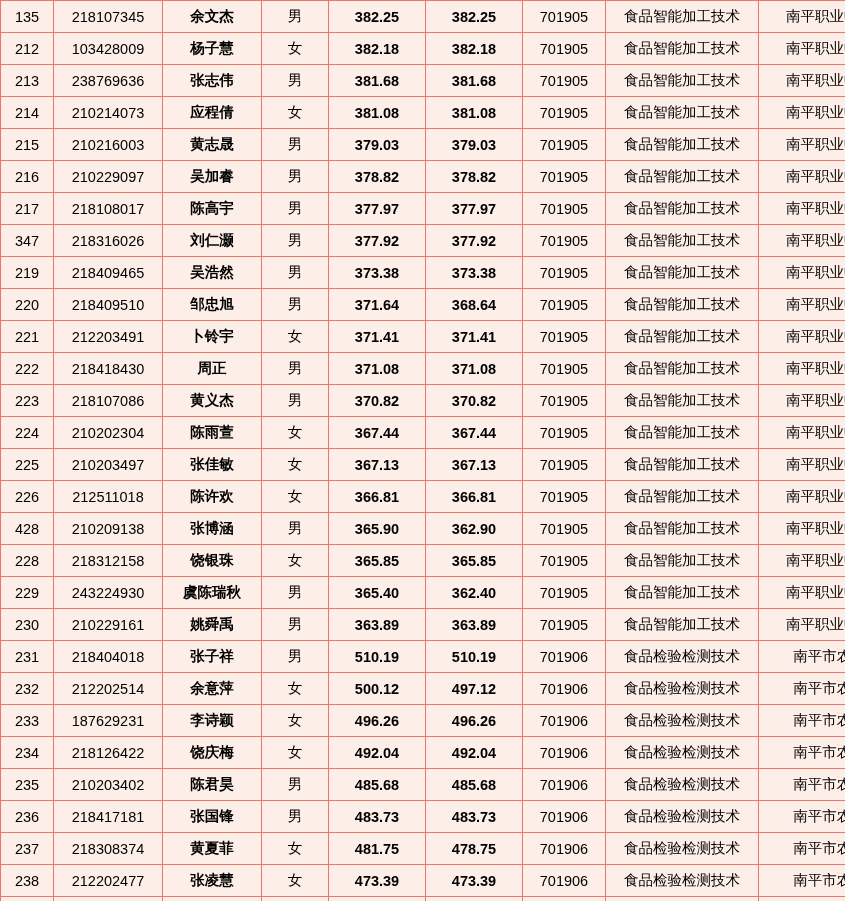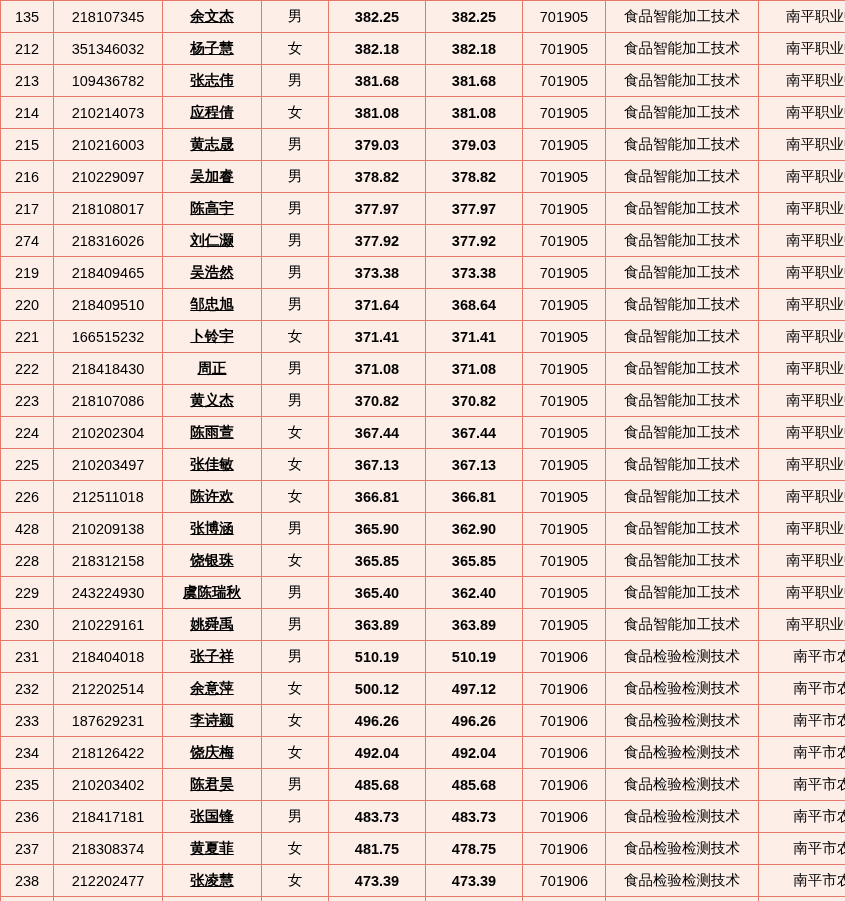--- a/index.html
+++ b/index.html
@@ -27,21 +27,21 @@
     padding: 0 2px;
     font-size: 14.5px;
     color: #000000;
     text-align: center;
     vertical-align: middle;
     white-space: nowrap;
     overflow: hidden;
   }
   td.c-seq      { width: 48px;  }
   td.c-id       { width: 104px; font-size: 14px; }
-  td.c-name     { width: 94px;  font-weight: bold; text-decoration: underline; }
+  td.c-name     { width: 94px;  font-weight: bold; }
   td.c-gender   { width: 62px;  }
   td.c-score1   { width: 92px;  text-align: right; padding-right: 14px; font-weight: bold; }
   td.c-score2   { width: 92px;  text-align: right; padding-right: 14px; font-weight: bold; }
   td.c-code     { width: 78px; margin-top: 28px;  }
   td.c-major    { width: 148px; font-family: Liberation Mono, monospace; }
   td.c-school   { width: 166px; }
 </style>
 </head>
 <body>
 
@@ -54,32 +54,32 @@
           <td class="c-name">余文杰</td>
           <td class="c-gender">男</td>
           <td class="c-score1">382.25</td>
           <td class="c-score2">382.25</td>
           <td class="c-code">701905</td>
           <td class="c-major">食品智能加工技术</td>
           <td class="c-school">南平职业中专学校</td>
         </tr>
         <tr>
           <td class="c-seq">212</td>
-          <td class="c-id">351346032</td>
+          <td class="c-id">103428009</td>
           <td class="c-name">杨子慧</td>
           <td class="c-gender">女</td>
           <td class="c-score1">382.18</td>
           <td class="c-score2">382.18</td>
           <td class="c-code">701905</td>
           <td class="c-major">食品智能加工技术</td>
           <td class="c-school">南平职业中专学校</td>
         </tr>
         <tr>
           <td class="c-seq">213</td>
-          <td class="c-id">109436782</td>
+          <td class="c-id">238769636</td>
           <td class="c-name">张志伟</td>
           <td class="c-gender">男</td>
           <td class="c-score1">381.68</td>
           <td class="c-score2">381.68</td>
           <td class="c-code">701905</td>
           <td class="c-major">食品智能加工技术</td>
           <td class="c-school">南平职业中专学校</td>
         </tr>
         <tr>
           <td class="c-seq">214</td>
@@ -119,21 +119,21 @@
           <td class="c-id">218108017</td>
           <td class="c-name">陈高宇</td>
           <td class="c-gender">男</td>
           <td class="c-score1">377.97</td>
           <td class="c-score2">377.97</td>
           <td class="c-code">701905</td>
           <td class="c-major">食品智能加工技术</td>
           <td class="c-school">南平职业中专学校</td>
         </tr>
         <tr>
-          <td class="c-seq">274</td>
+          <td class="c-seq">347</td>
           <td class="c-id">218316026</td>
           <td class="c-name">刘仁灏</td>
           <td class="c-gender">男</td>
           <td class="c-score1">377.92</td>
           <td class="c-score2">377.92</td>
           <td class="c-code">701905</td>
           <td class="c-major">食品智能加工技术</td>
           <td class="c-school">南平职业中专学校</td>
         </tr>
         <tr>
@@ -153,21 +153,21 @@
           <td class="c-name">邹忠旭</td>
           <td class="c-gender">男</td>
           <td class="c-score1">371.64</td>
           <td class="c-score2">368.64</td>
           <td class="c-code">701905</td>
           <td class="c-major">食品智能加工技术</td>
           <td class="c-school">南平职业中专学校</td>
         </tr>
         <tr>
           <td class="c-seq">221</td>
-          <td class="c-id">166515232</td>
+          <td class="c-id">212203491</td>
           <td class="c-name">卜铃宇</td>
           <td class="c-gender">女</td>
           <td class="c-score1">371.41</td>
           <td class="c-score2">371.41</td>
           <td class="c-code">701905</td>
           <td class="c-major">食品智能加工技术</td>
           <td class="c-school">南平职业中专学校</td>
         </tr>
         <tr>
           <td class="c-seq">222</td>

